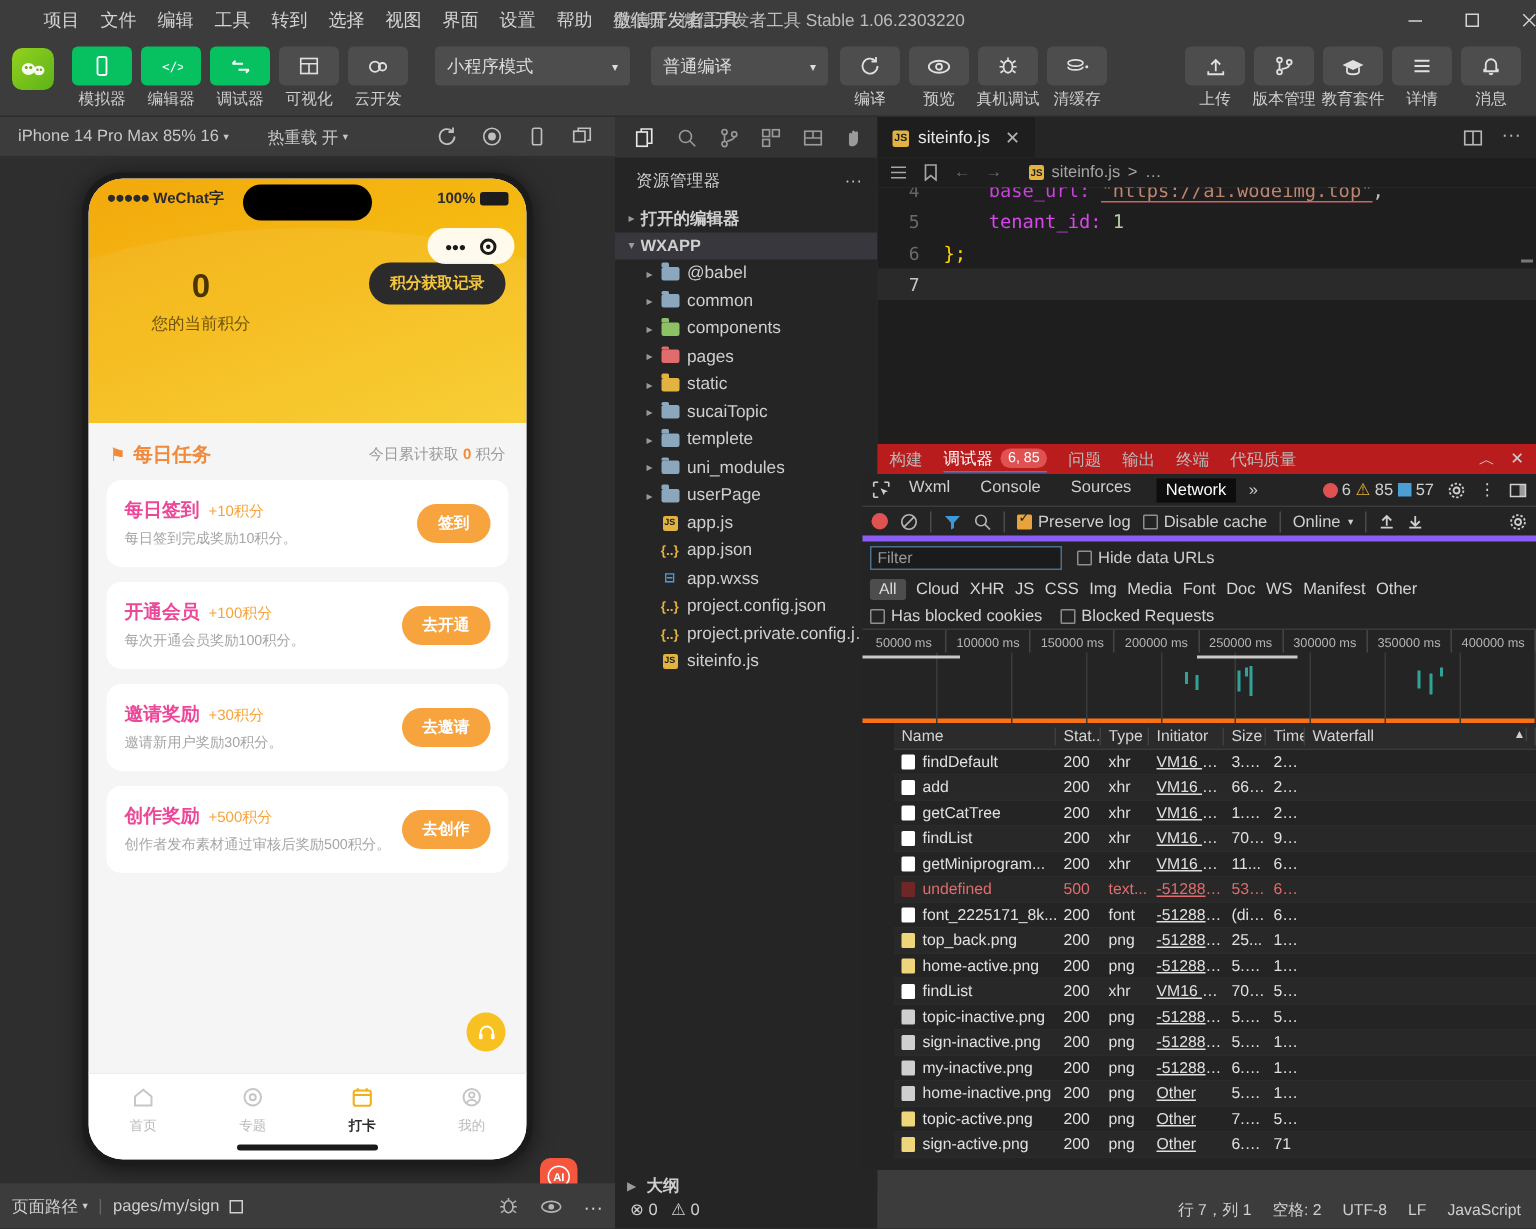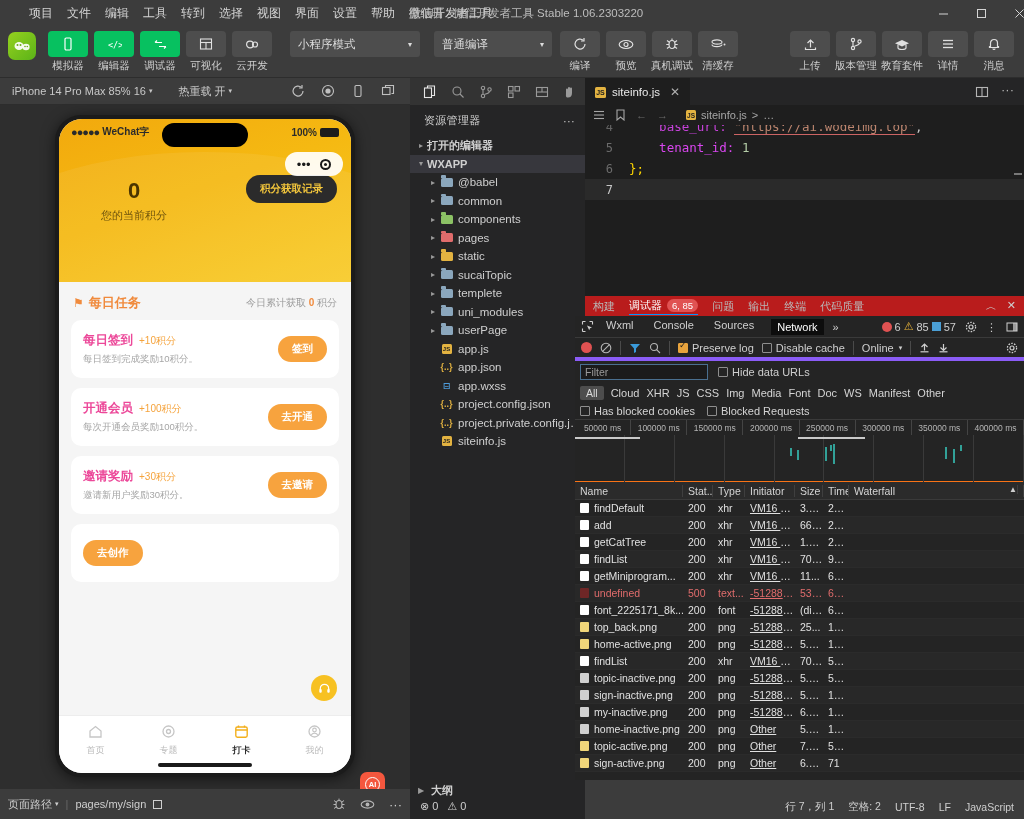--- a/index.html
+++ b/index.html
@@ -277,33 +277,33 @@
   .dt-bar4 {
     height: 19px; display: flex; align-items: center; gap: 7px; padding: 0 5px;
     font-size: 11px; color: #d4d4d4;
   }
   .pill-all { background: #4d4d4d; color: #dcdcdc; padding: 1px 6px; border-radius: 2px; font-size: 10.5px; }
   .dt-bar5 {
     height: 18px; display: flex; align-items: center; gap: 12px; padding: 0 5px;
     font-size: 11px; color: #d4d4d4; border-bottom: 1px solid #3a3a3a;
   }
   .overview {
-    height: 62px; position: relative; border-bottom: 1px solid #f97316; background:#242424;
+    height: 62px; position: relative; border-bottom: 3px solid #f97316; background:#242424;
   }
   .ov-ruler { height: 15px; display: flex; position: relative; }
   .ov-tick {
     flex: 1; border-right: 1px solid #444; font-size: 8.5px; color: #b5b5b5;
     display: flex; align-items: center; justify-content: center;
   }
   .ov-grid { position: absolute; top: 15px; left: 0; right: 0; height: 47px; display: flex; }
   .ov-cell { flex: 1; border-right: 1px solid #3a3a3a; }
   .ov-mark { position: absolute; width: 2px; background: #32a198; }
   .ov-line { position: absolute; height: 2px; background: #c9c9c9; top: 17px; }
 
-  .net-table { flex: 1; display: flex; flex-direction: column; overflow: hidden; background:#242424;}
+  .net-table { flex: 1; display: flex; flex-direction: column; overflow: hidden; background:#242424;margin-left:21px;}
   .net-head {
     display: flex; height: 18px; align-items: center; font-size: 10.5px; color: #d4d4d4;
     border-bottom: 1px solid #3a3a3a; background: #2b2b2b;
   }
   .net-head > div { border-right: 1px solid #3f3f3f; padding-left: 5px; overflow:hidden; white-space:nowrap;}
   .net-row {
     display: flex; height: 17px; align-items: center; font-size: 10.5px; color: #e0e0e0;
     border-bottom: 1px solid #2b2b2b;
   }
   .net-row:nth-child(even) { background: #282828; }
@@ -649,20 +649,27 @@
                 <div class="task-info">
                   <div class="task-t1">
                     <span class="task-name">邀请奖励</span>
                     <span class="task-pts">+30积分</span>
                   </div>
                   <div class="task-desc">邀请新用户奖励30积分。</div>
                 </div>
                 <div class="task-btn">去邀请</div>
               </div>
               <div class="task-card">
+                <div class="task-info">
+                  <div class="task-t1">
+                    <span class="task-name">创作奖励</span>
+                    <span class="task-pts">+500积分</span>
+                  </div>
+                  <div class="task-desc">创作者发布素材通过审核后奖励500积分。</div>
+                </div>
                 <div class="task-btn">去创作</div>
               </div>
             </div>
           <div class="fab">
             <svg width="13" height="13" viewBox="0 0 14 14">
                 <path d="M2.5 8.5V7a4.5 4.5 0 0 1 9 0v1.5" fill="none" stroke="#fff" stroke-width="1.3"></path>
                 <rect x="1.4" y="7.6" width="2.6" height="4" rx="1.1" fill="#fff"></rect>
                 <rect x="10" y="7.6" width="2.6" height="4" rx="1.1" fill="#fff"></rect>
               </svg>
           </div>

